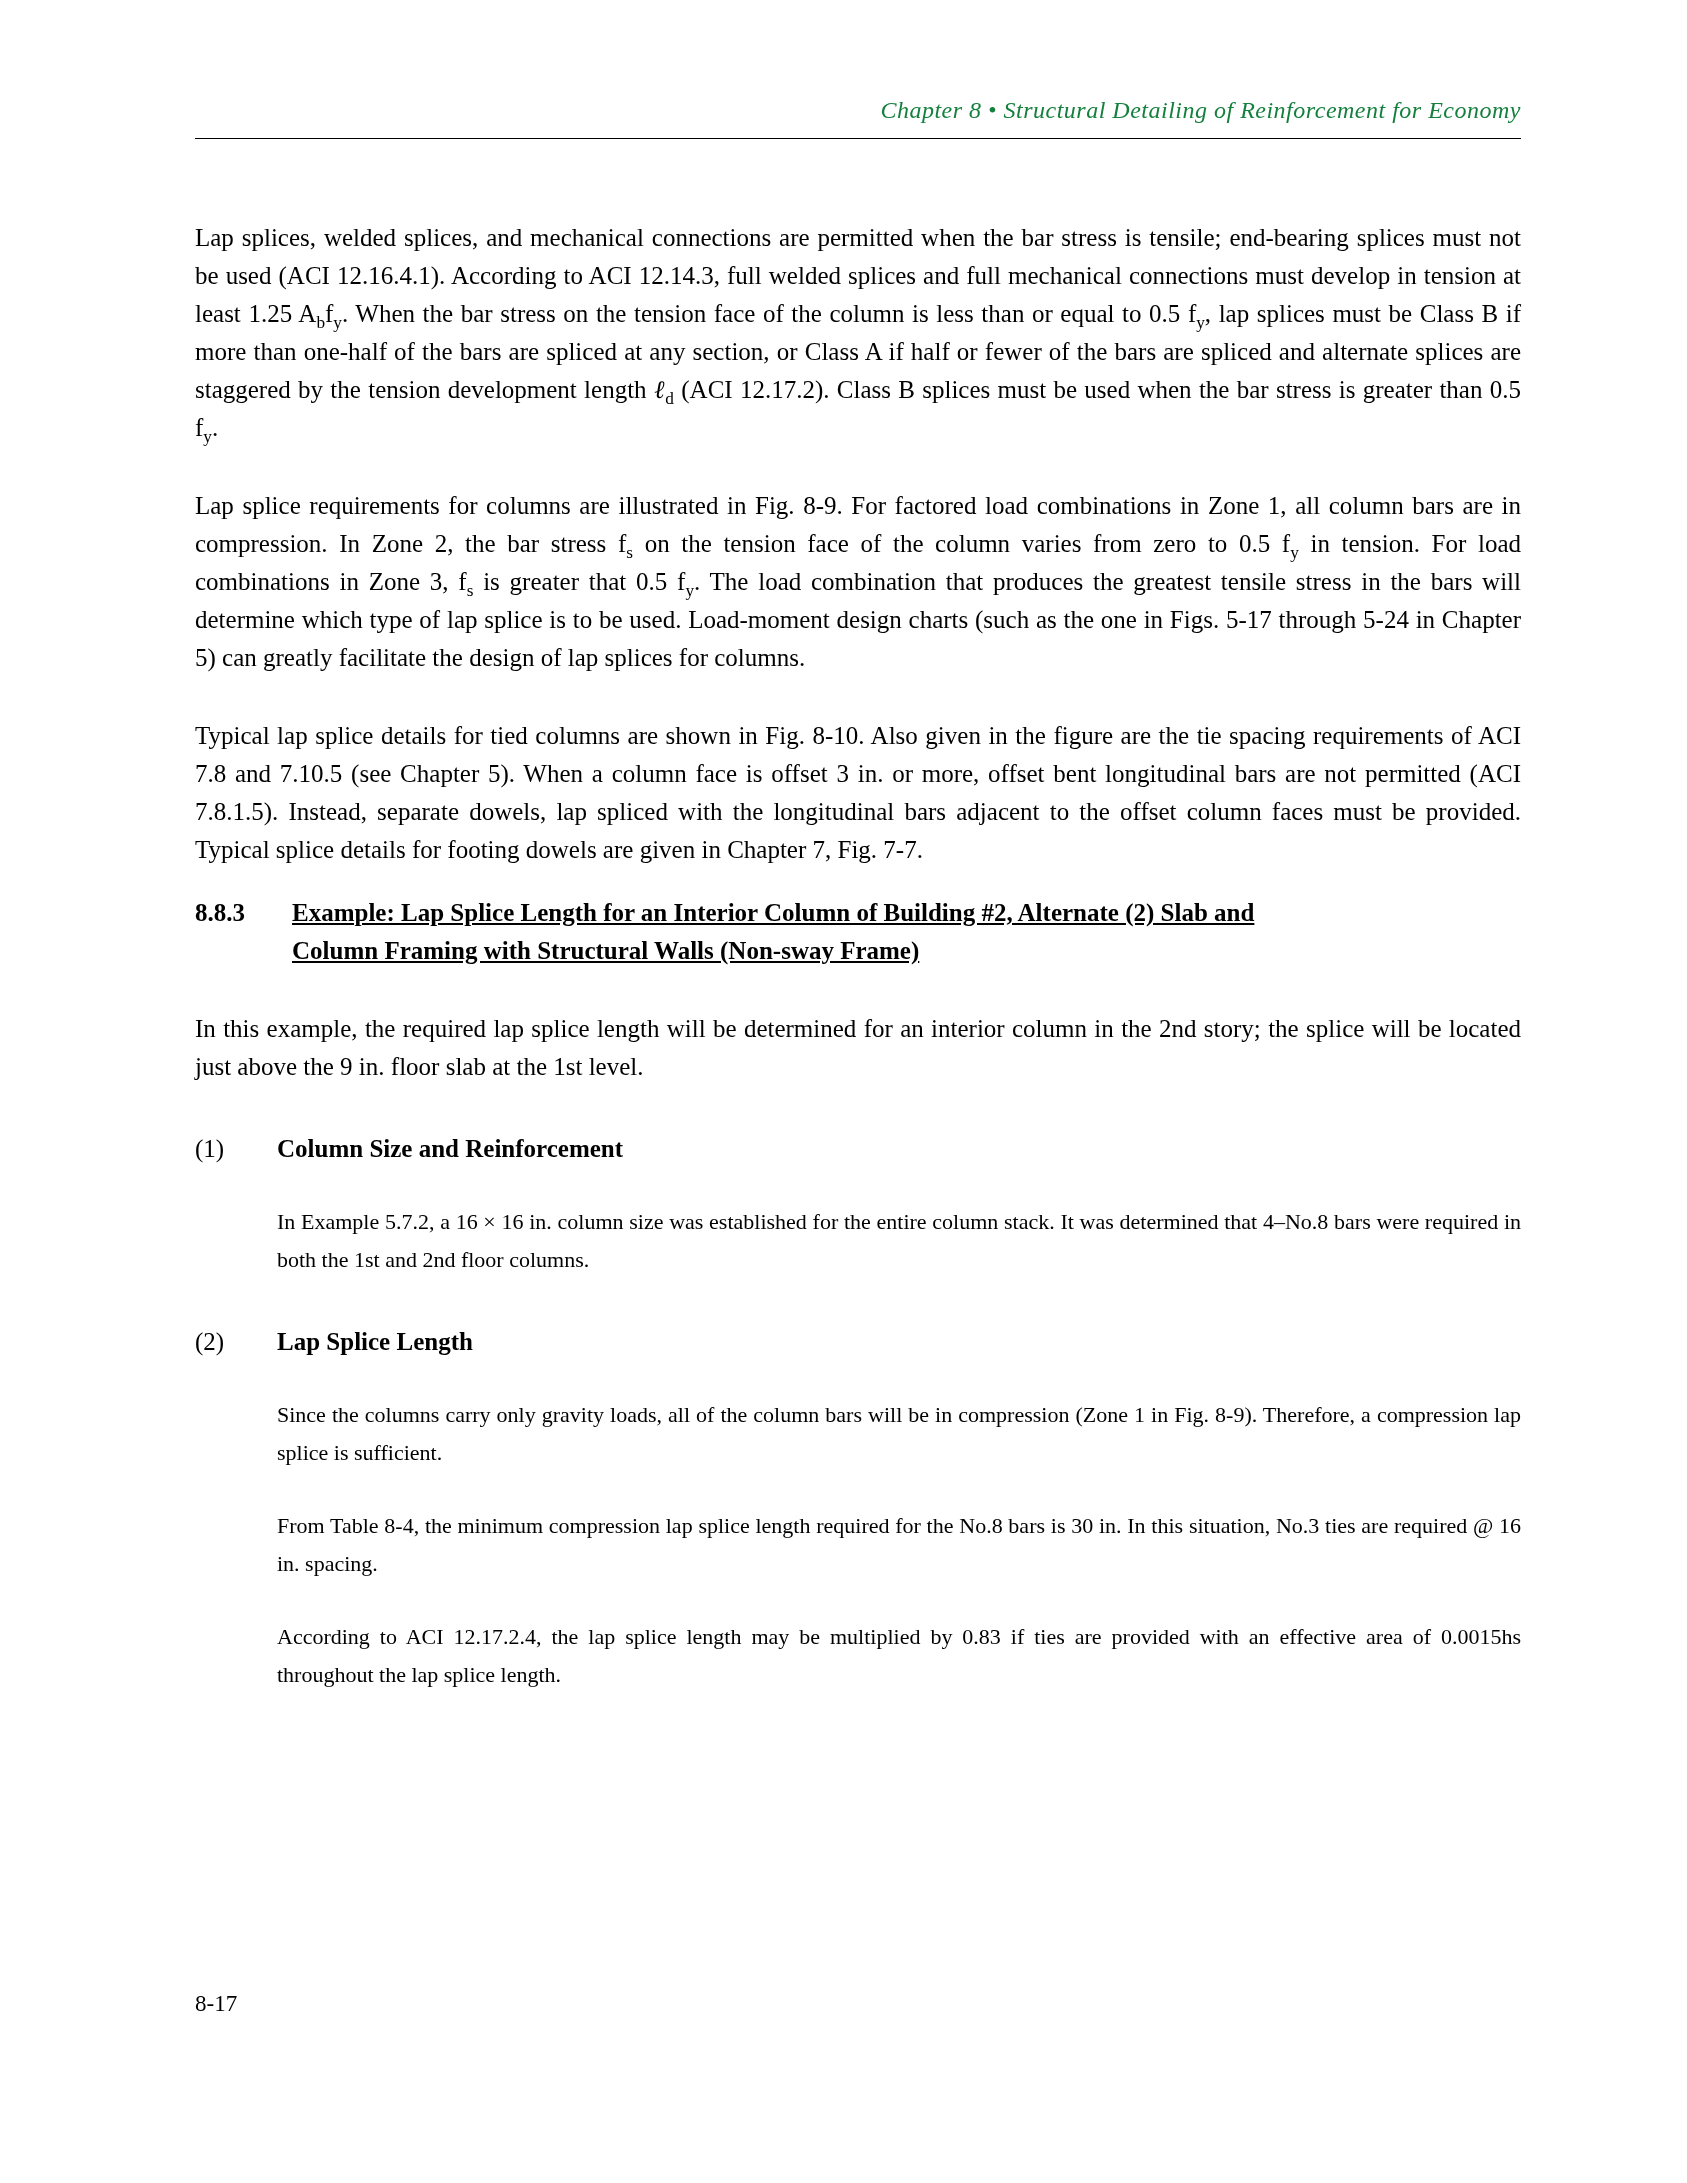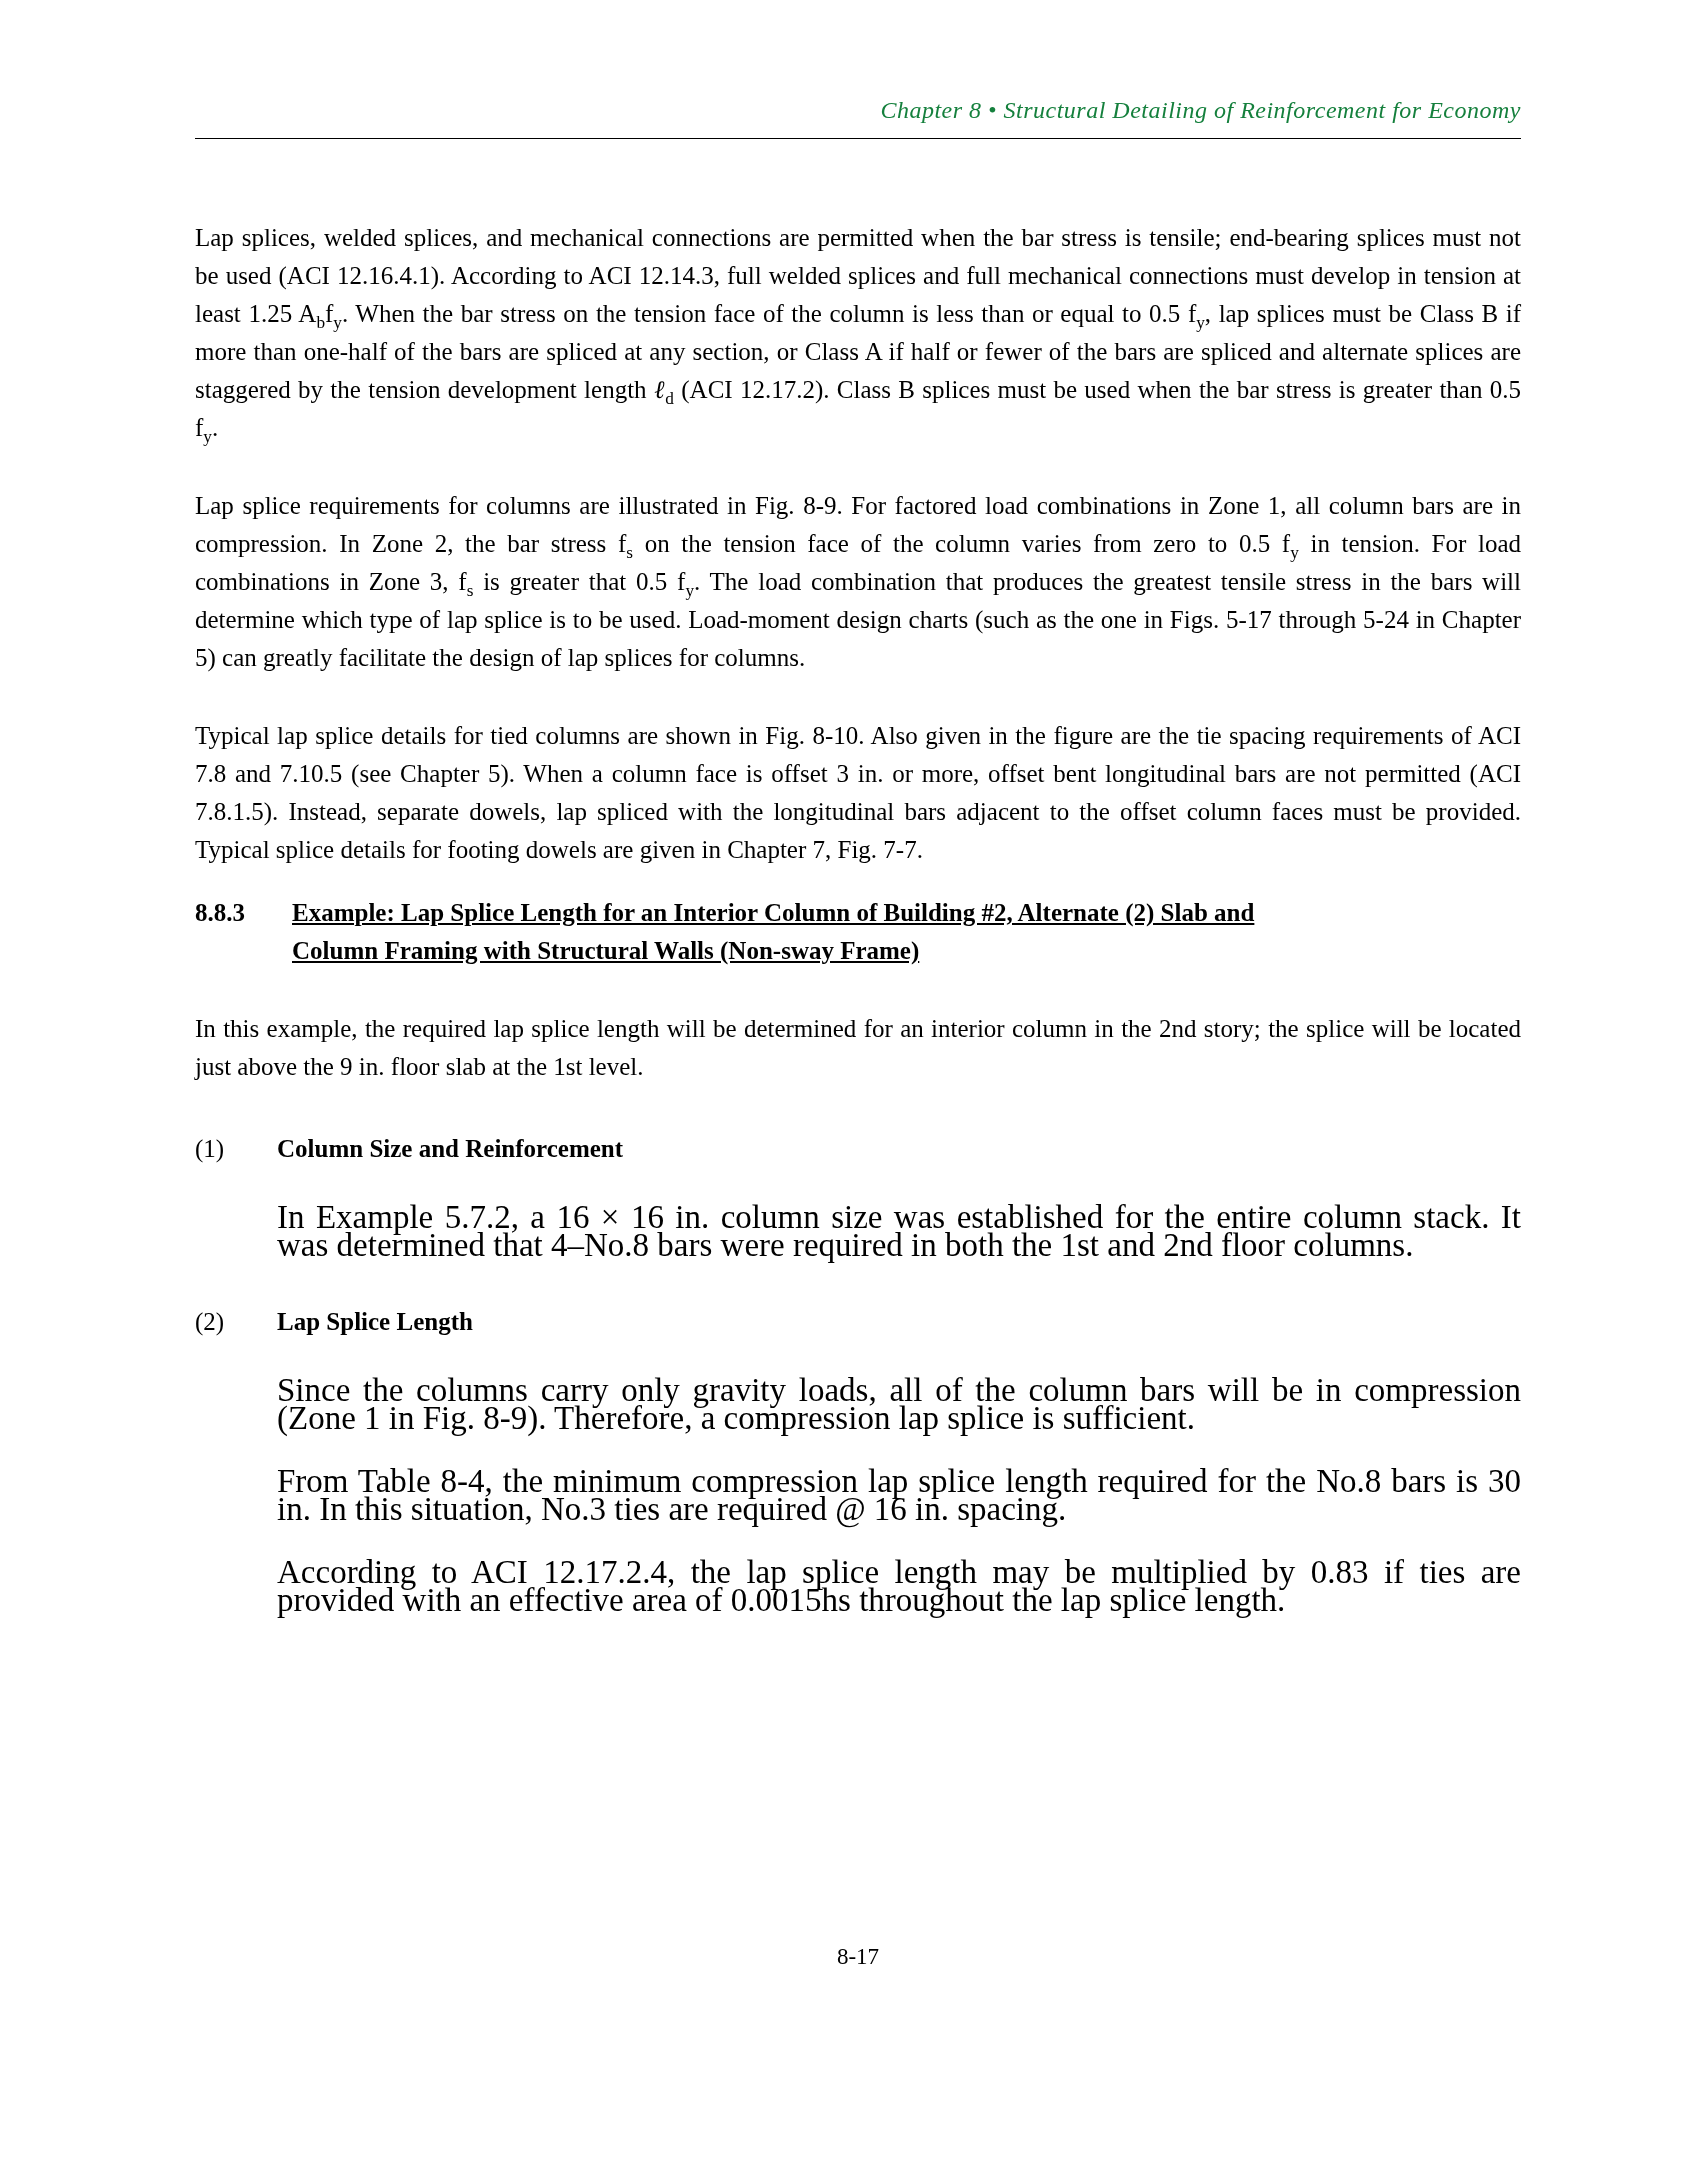--- a/index.html
+++ b/index.html
@@ -95,33 +95,32 @@
     width: 82px;
     flex: 0 0 82px;
   }
   .item-label {
     flex: 1 1 auto;
     font-weight: bold;
   }
   .indented {
     margin-left: 82px;
     margin-top: 35px;
-    font-size: 33px;
-    line-height: 28px;
+    font-size: 22px;
+    line-height: 38px;
     text-align: justify;
     text-justify: inter-word;
   }
 
   
   .footer {
     position: absolute;
     left: 0;
-    top: 1944px;
+    top: 1991px;
     width: 1326px;
-    text-align: center;
     font-size: 23px;
   }
 </style>
 </head>
 <body>
 
 <div class="page">
   <div class="content">
 
     <div class="header">

